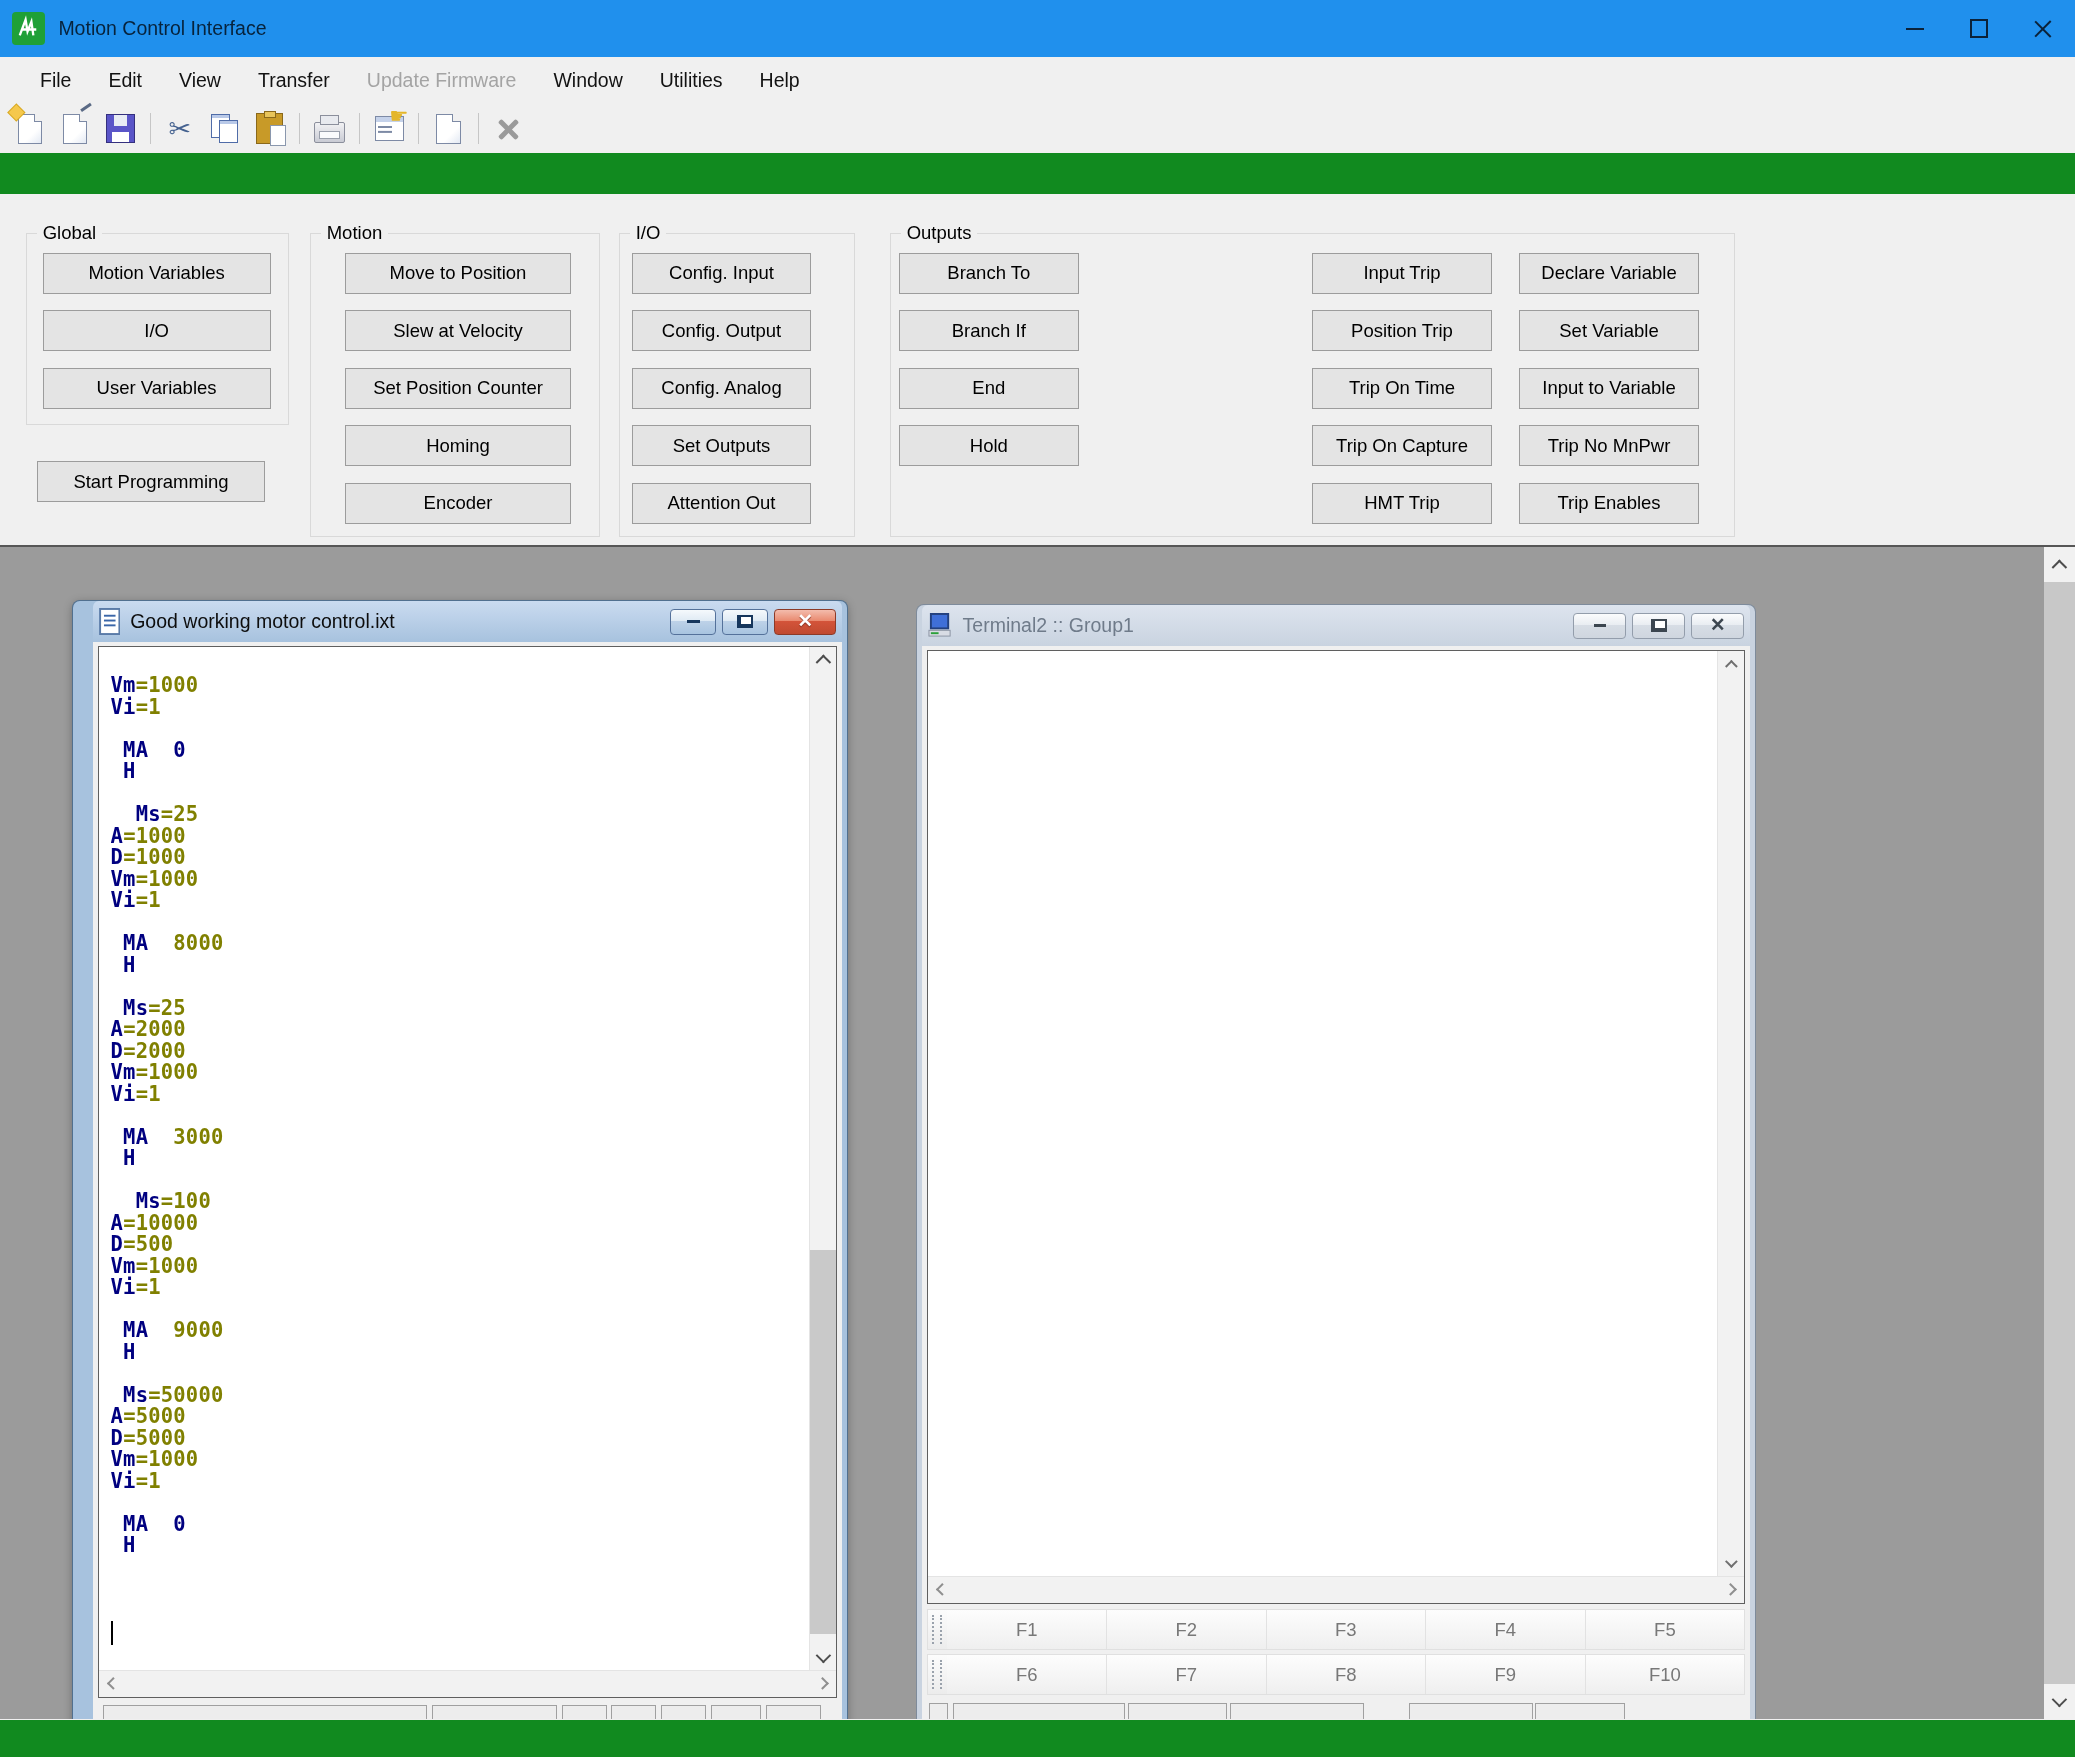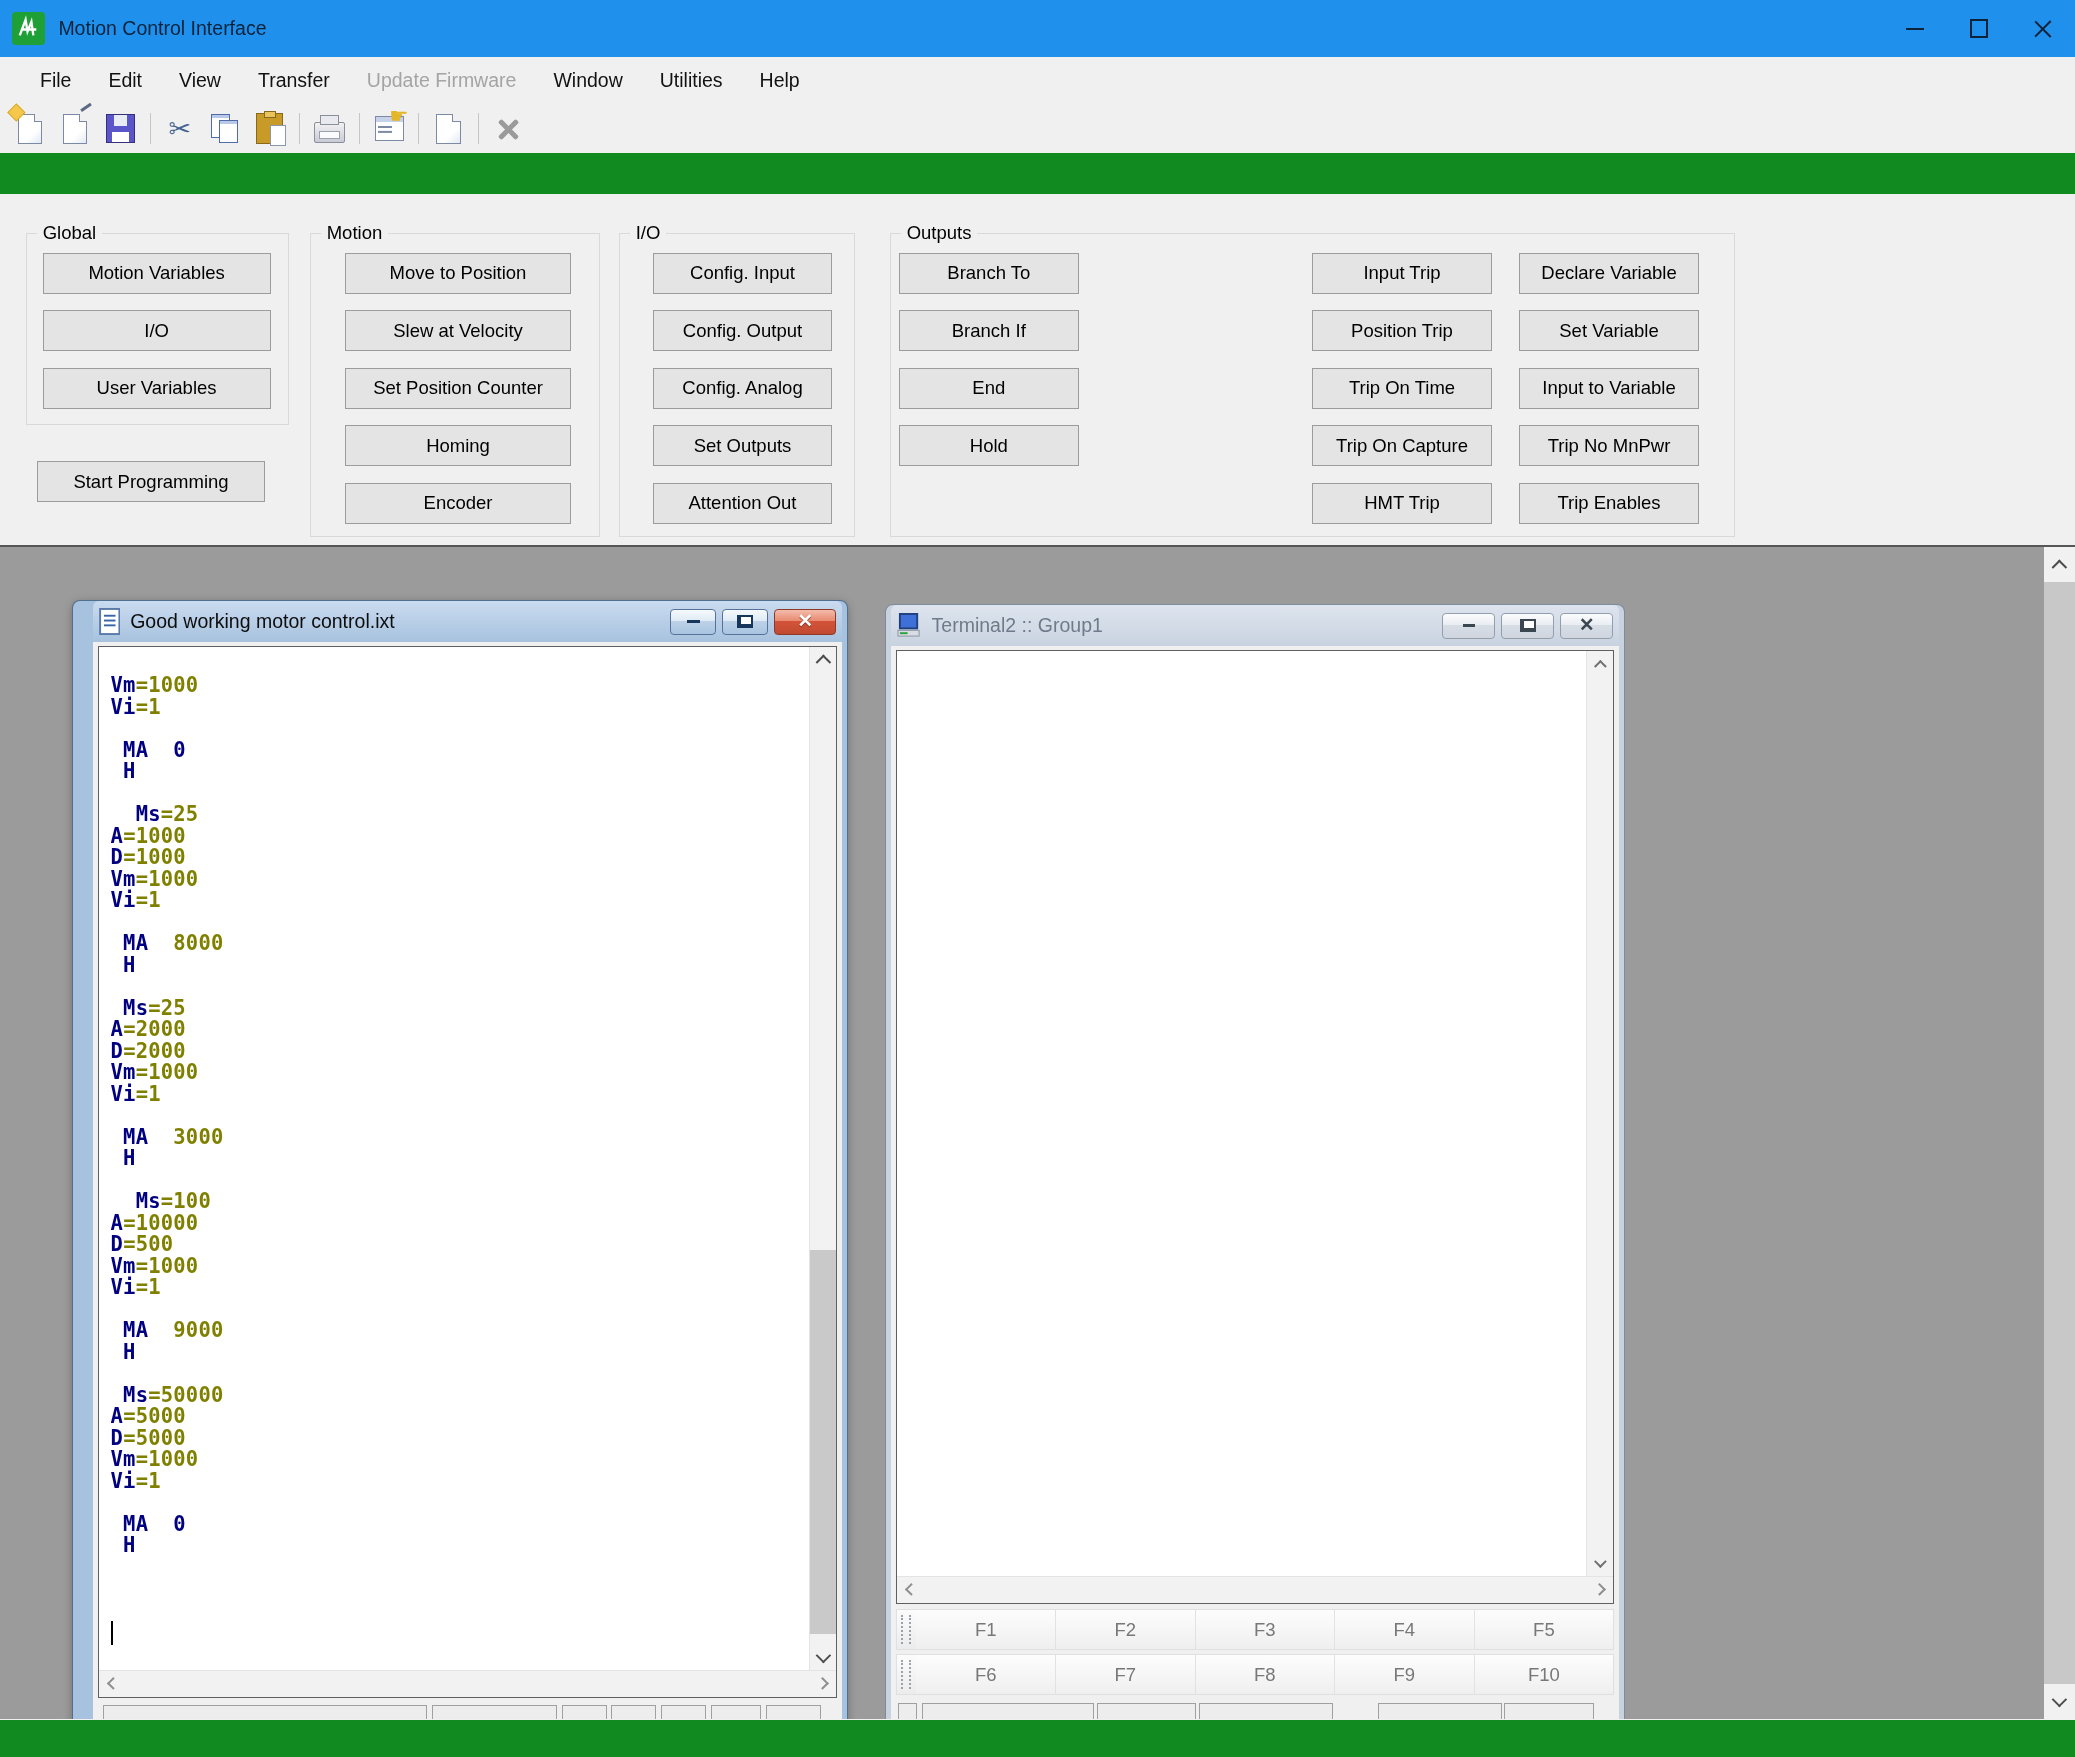--- a/index.html
+++ b/index.html
@@ -228,21 +228,21 @@
     <div class="btncol" style="left: 34px; width: 226px;">
         <div class="btn">Move to Position</div>
         <div class="btn">Slew at Velocity</div>
         <div class="btn">Set Position Counter</div>
         <div class="btn">Homing</div>
         <div class="btn">Encoder</div>
       </div>
   </div>
   <div class="grpbox" style="left:619px;top:39px;width:234px;height:302px;">
     <span class="grp-lbl">I/O</span>
-    <div class="btncol" style="left: 33px; width: 179px; justify-content: center;">
+    <div class="btncol" style="left: 12px; width: 179px; justify-content: center;">
         <div class="btn">Config. Input</div>
         <div class="btn">Config. Output</div>
         <div class="btn">Config. Analog</div>
         <div class="btn">Set Outputs</div>
         <div class="btn">Attention Out</div>
       </div>
   </div>
   <div class="grpbox" style="left:890px;top:39px;width:843px;height:302px;">
     <span class="grp-lbl">Outputs</span>
     <div class="btncol" style="left: 7.8px; width: 180px;">
@@ -357,21 +357,21 @@
         <div class="spanel" style="width:125px;"></div>
         <div class="spanel" style="width:45px;"></div>
         <div class="spanel" style="width:45px;"></div>
         <div class="spanel" style="width:45px;"></div>
         <div class="spanel" style="width:50px;"></div>
         <div class="spanel" style="width:55px;"></div>
       </div>
     </div>
   </div>
 
-  <div class="win inactive" style="left:886px;top:58px;width:738px;height:1127px;text-align:right;">
+  <div class="win inactive" style="left:917px;top:58px;width:838px;height:1127px;text-align:right;">
     <div class="wtitle">
       <svg width="25" height="25" viewBox="0 0 26 26">
         <rect x="3" y="1" width="18" height="15" fill="#3f6fd8" stroke="#23407e" stroke-width="2"></rect>
         <rect x="1" y="18" width="22" height="6" fill="#d8dce4" stroke="#8a93a2" stroke-width="1"></rect>
         <rect x="3" y="20" width="8" height="2" fill="#2aa03a"></rect>
       </svg>
       <span class="wtitle-text">Terminal2 :: Group1</span>
       <div class="wcaption">
         <div class="cap7">
             <span class="m-min"></span>

